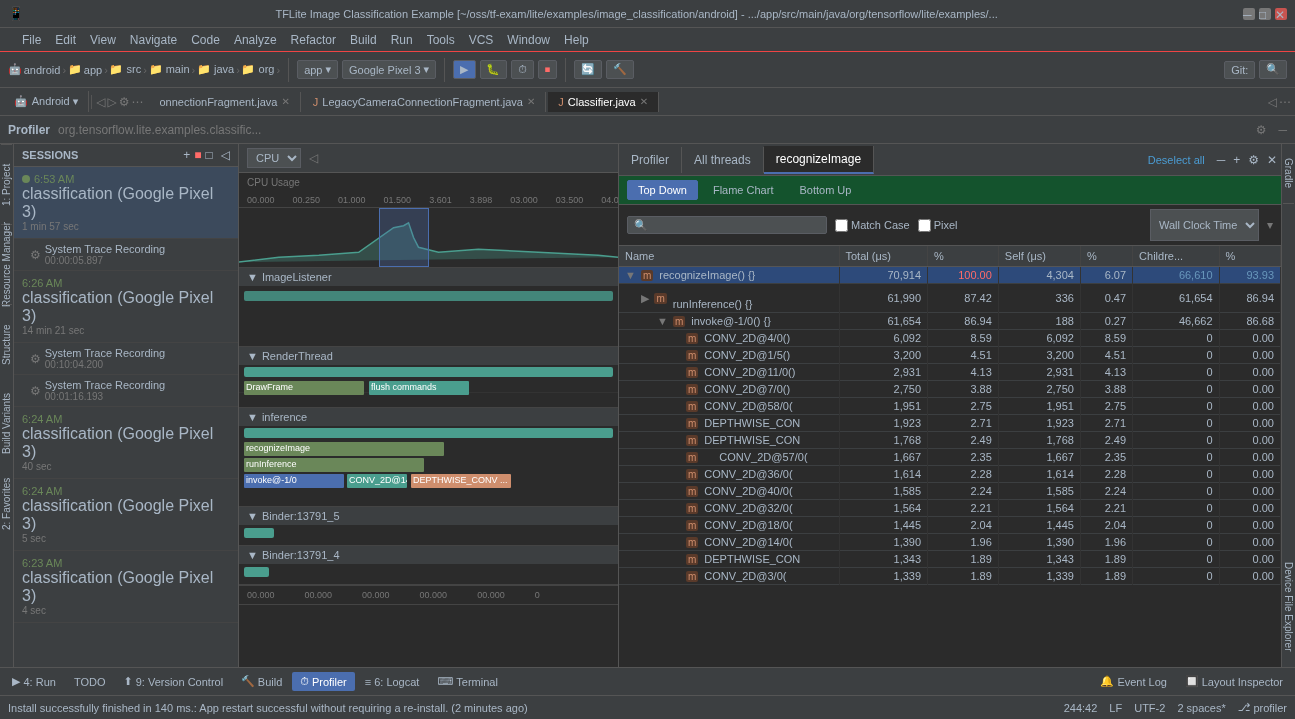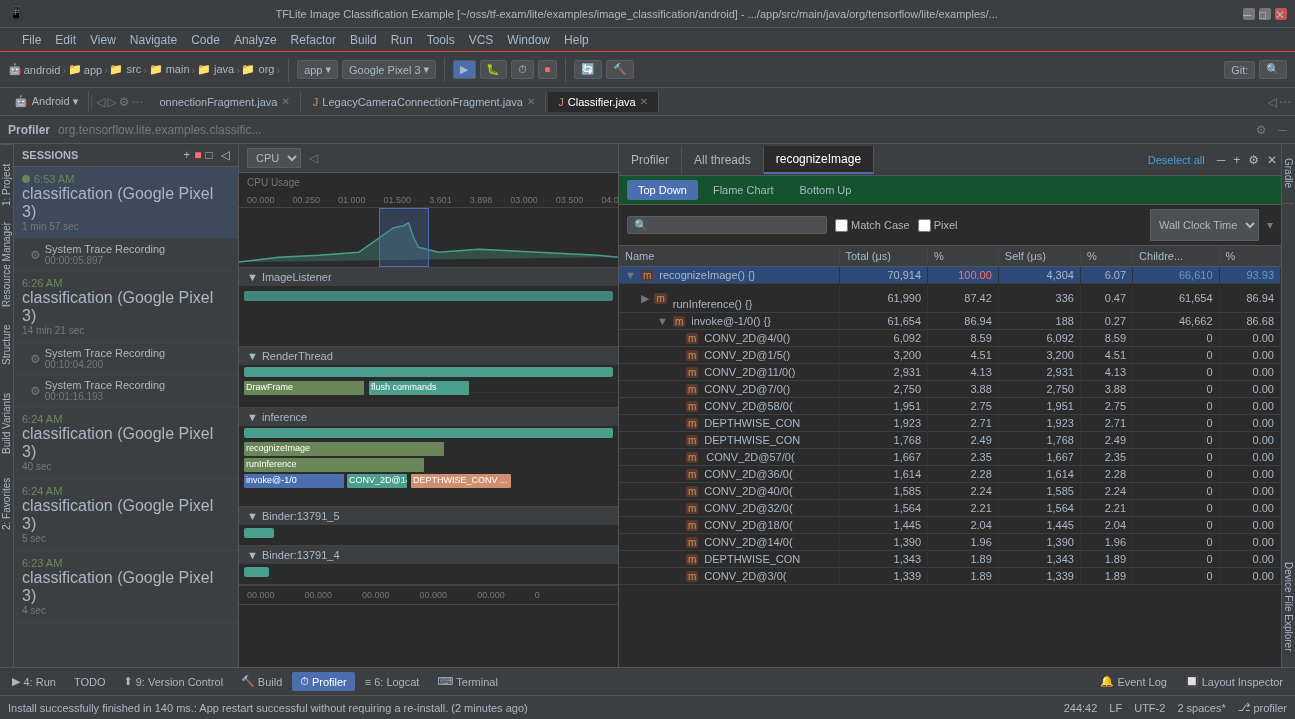--- a/index.html
+++ b/index.html
@@ -624,21 +624,21 @@
               <td class="td-num">1,768</td>
               <td class="td-num">2.49</td>
               <td class="td-num">0</td>
               <td class="td-num">0.00</td>
             </tr>
             <tr>
               <td>
                 <div class="td-name" style="padding-left:48px;">
                   <span style="width:10px;display:inline-block;"></span>
                   <span class="method-icon">m</span>
-                  <span style="margin-left:5px;">CONV_2D@57/0(</span>
+                  <span style="margin-left:18px;">CONV_2D@57/0(</span>
                 </div>
               </td>
               <td class="td-num">1,667</td>
               <td class="td-num">2.35</td>
               <td class="td-num">1,667</td>
               <td class="td-num">2.35</td>
               <td class="td-num">0</td>
               <td class="td-num">0.00</td>
             </tr>
             <tr>

